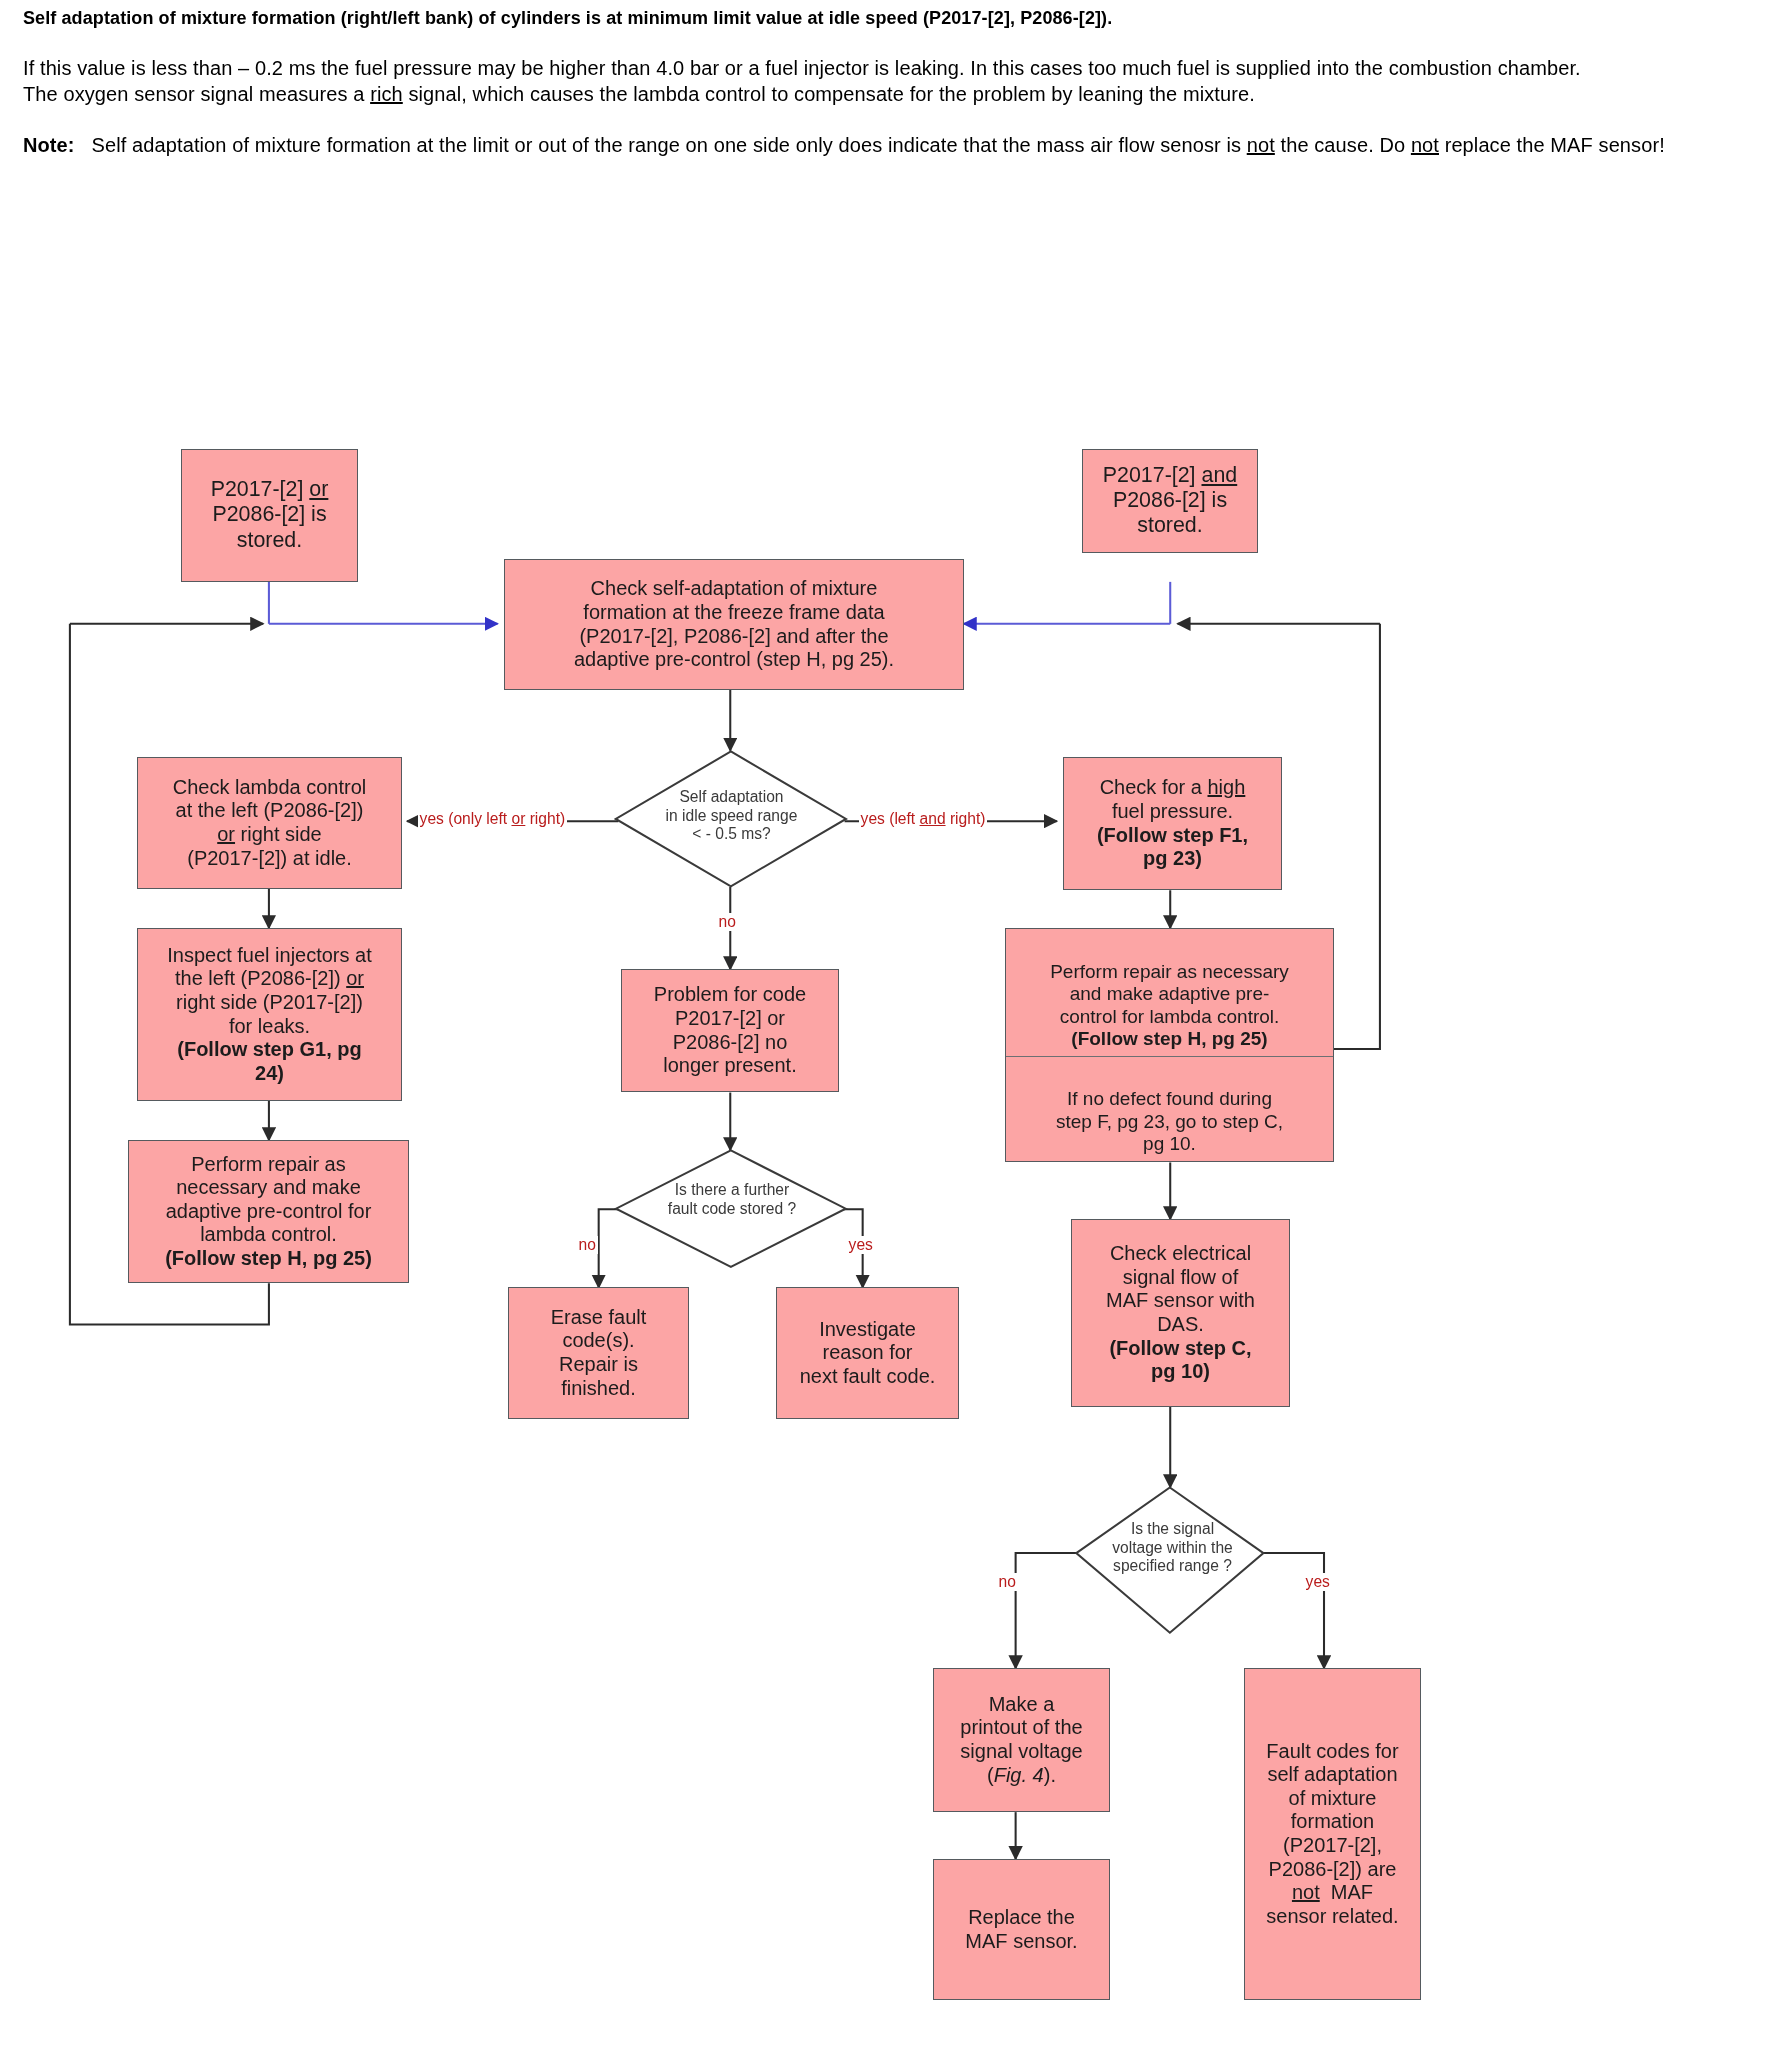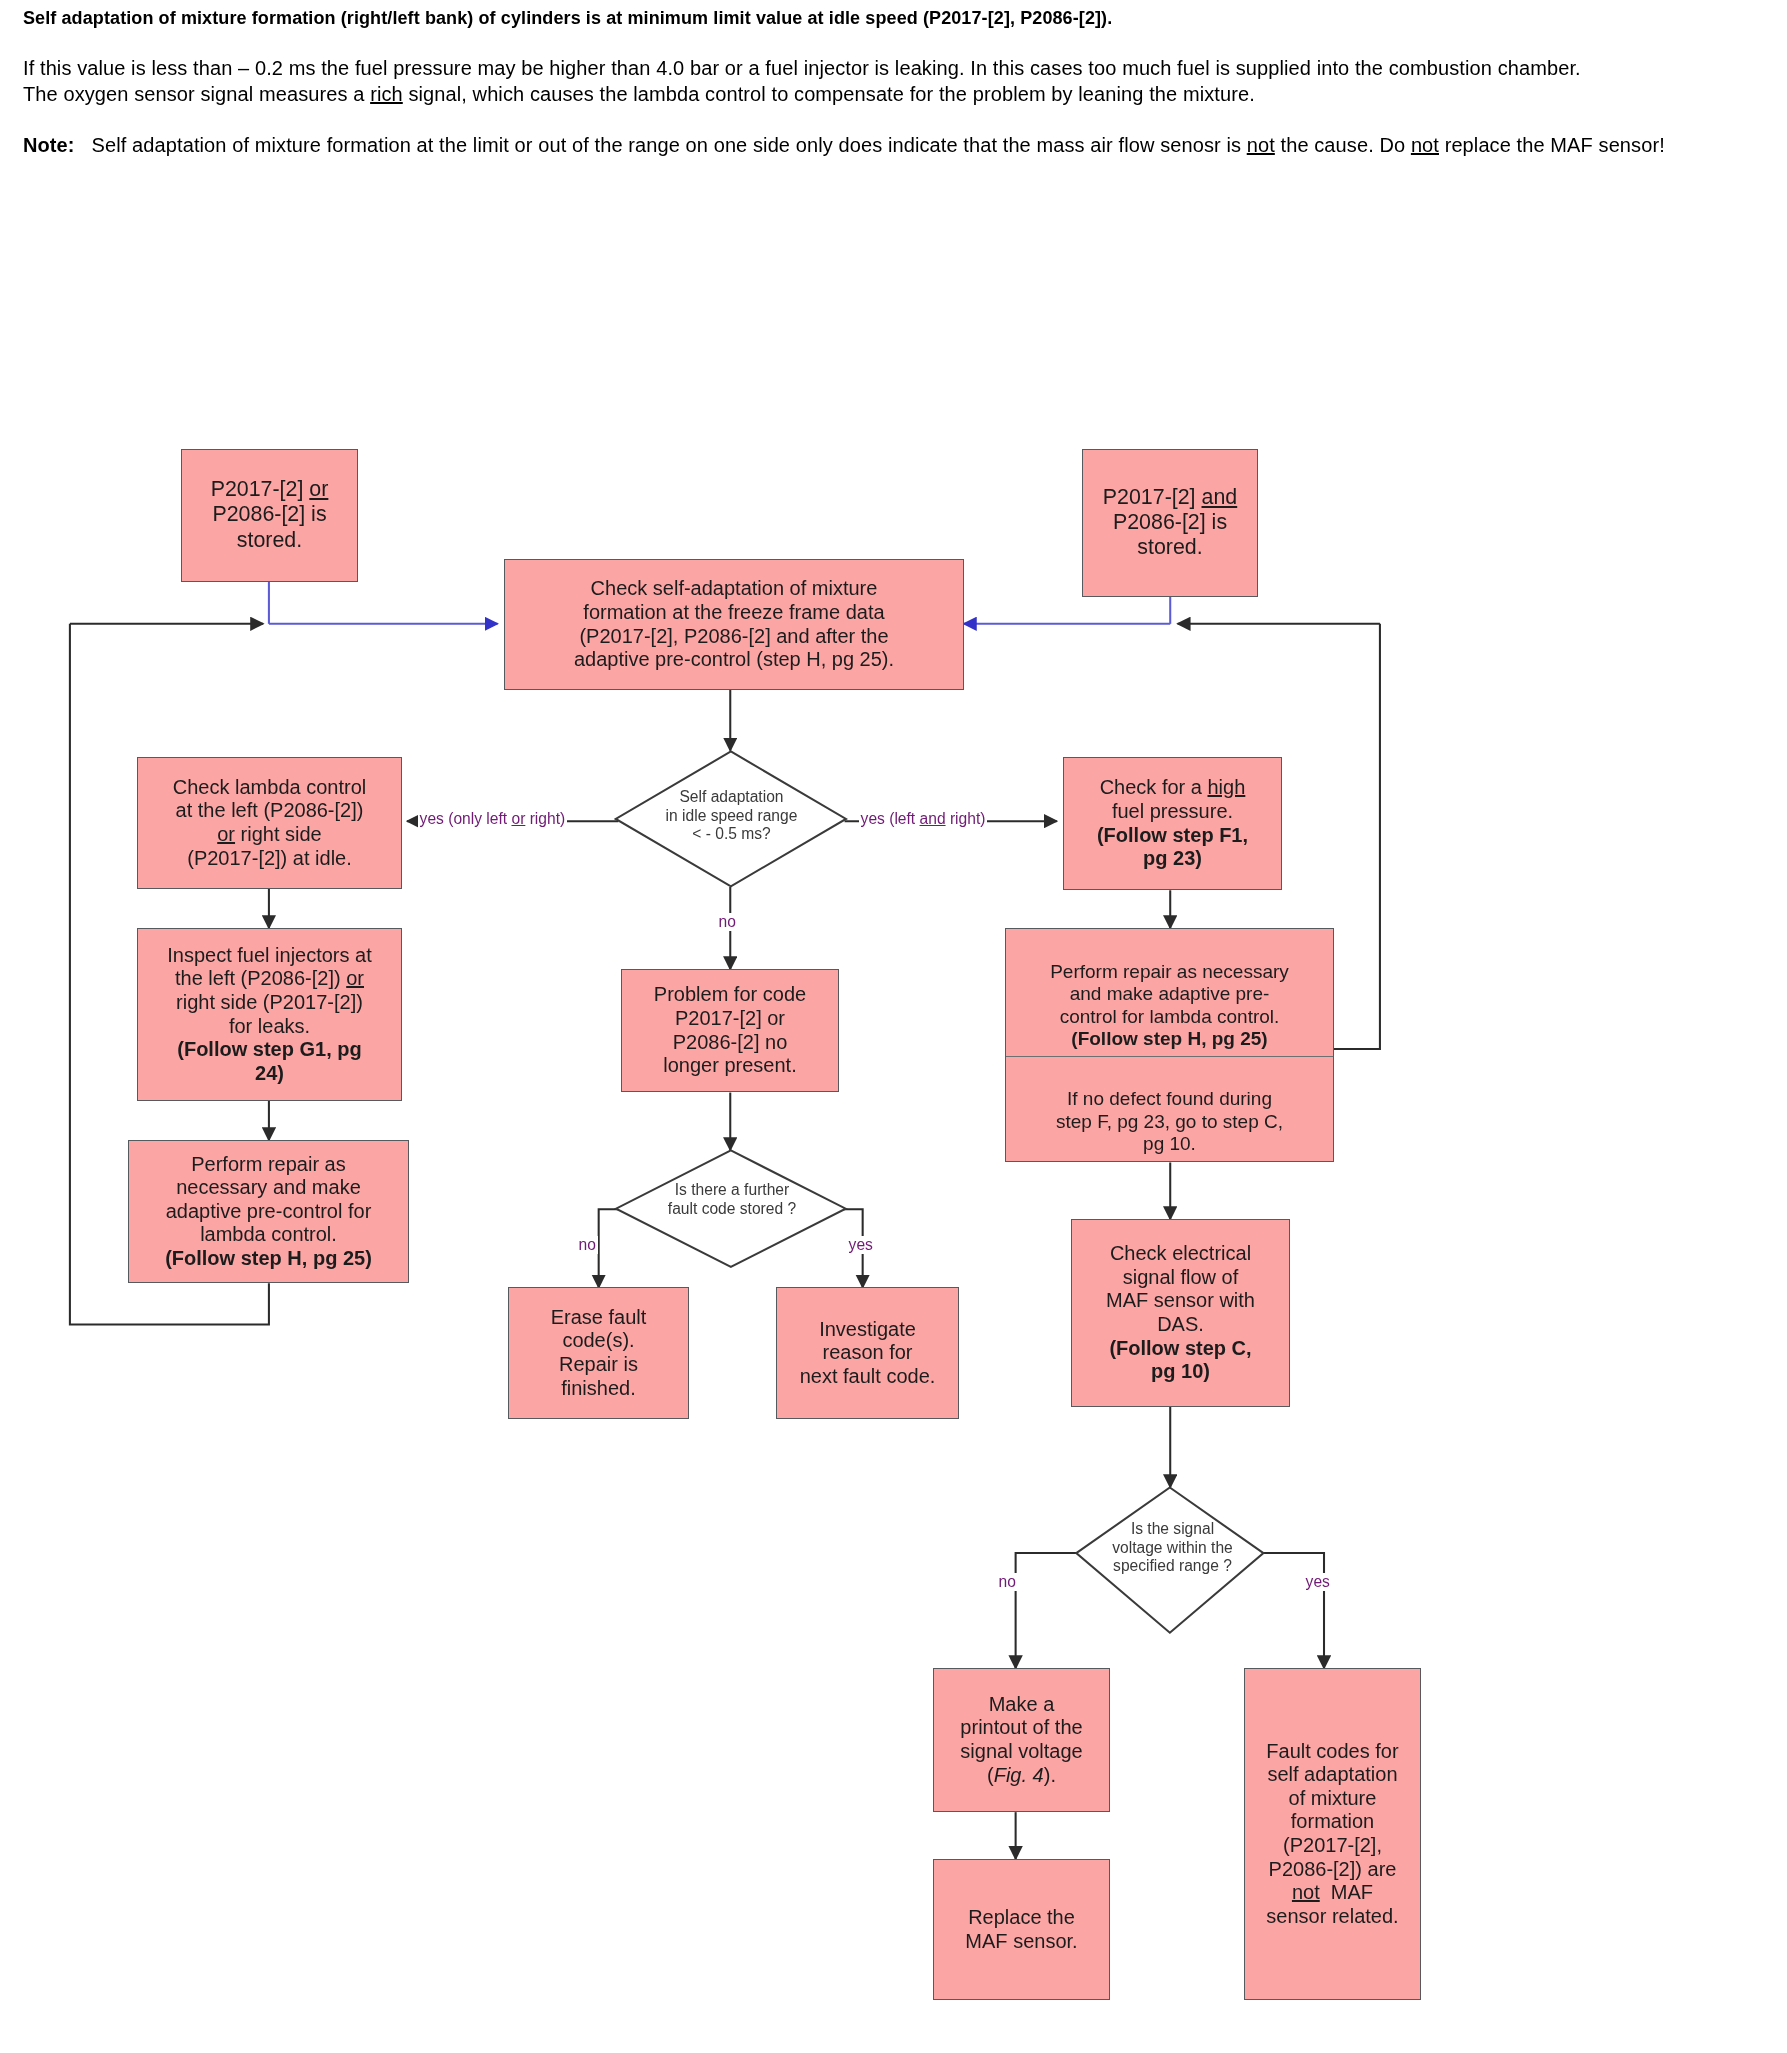--- a/index.html
+++ b/index.html
@@ -34,21 +34,21 @@
 
   
   .split{flex-direction:column;padding:0;}
   .split .seg{width:100%;display:flex;align-items:flex-end;justify-content:center;
               text-align:center;box-sizing:border-box;padding:5px 6.6px;}
   .split .seg.top{border-bottom:1.6px solid #6c7073;}
 
   
   .dlabel{position:absolute;text-align:center;line-height:1.2;color:#3a3a3a;
           font-size:15.6px;white-space:nowrap;}
-  .elabel{position:absolute;font-size:15.6px;color:#701a75;white-space:nowrap;
+  .elabel{position:absolute;font-size:15.6px;color:#b91c1c;white-space:nowrap;
           background:#fff;padding:0 1.6px;}
   .i{font-style:italic;}
 </style>
 </head>
 <body>
 
 <div id="prose">
   <div class="p-head">Self adaptation of mixture formation (right/left bank) of cylinders is at minimum limit value at idle speed (P2017-[2], P2086-[2]).</div>
   <div class="gap"></div>
   <div class="p-body">If this value is less than – 0.2 ms the fuel pressure may be higher than 4.0 bar or a fuel injector is leaking. In this cases too much fuel is supplied into the combustion chamber.</div>
@@ -120,21 +120,21 @@
   </svg>
 
   <div class="node n26" style="left:181px;top:20.6px;width:177px;height:133px;">
     <div class="inner stack">
       <div>P2017-[2] <span class="u">or</span></div>
       <div>P2086-[2] is</div>
       <div>stored.</div>
     </div>
   </div>
 
-  <div class="node n26" style="left:1082px;top:20.6px;width:176px;height:148px;">
+  <div class="node n26" style="left:1082px;top:20.6px;width:176px;height:104px;">
     <div class="inner stack">
       <div>P2017-[2] <span class="u">and</span></div>
       <div>P2086-[2] is</div>
       <div>stored.</div>
     </div>
   </div>
 
   <div class="node n24" style="left:504px;top:131px;width:460px;height:131px;">
     <div class="inner stack">
       <div>Check self-adaptation of mixture</div>

